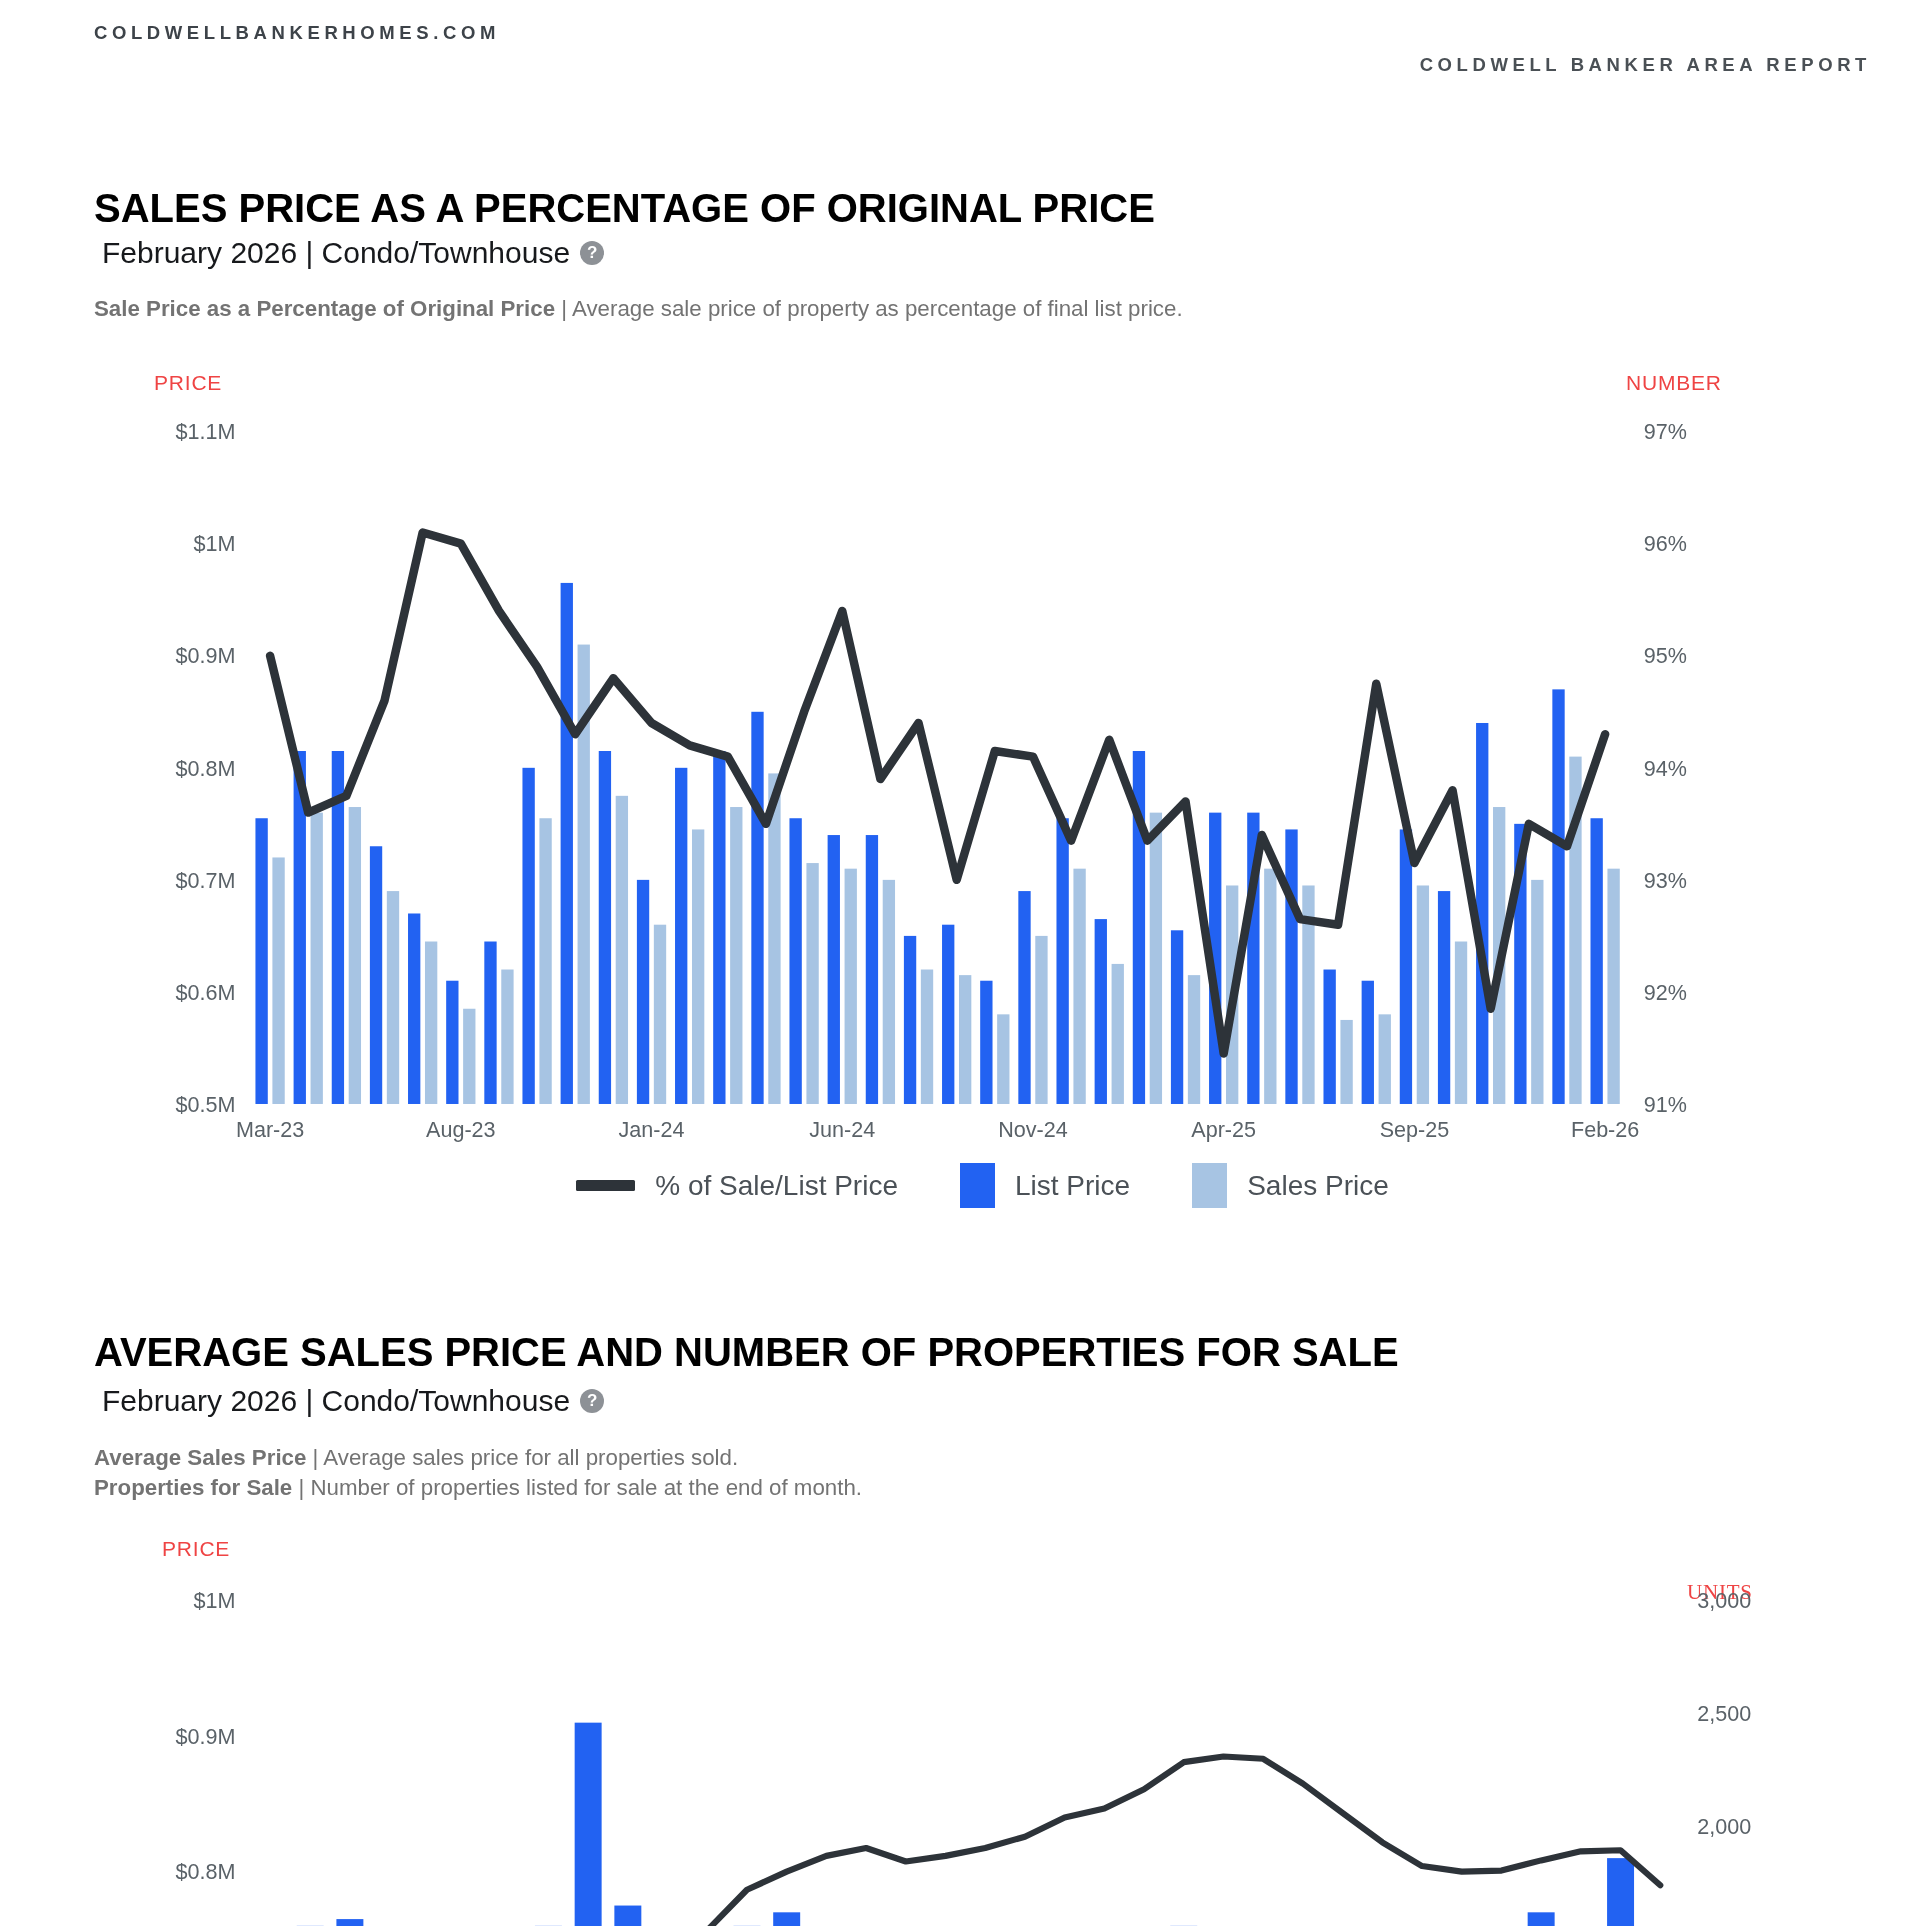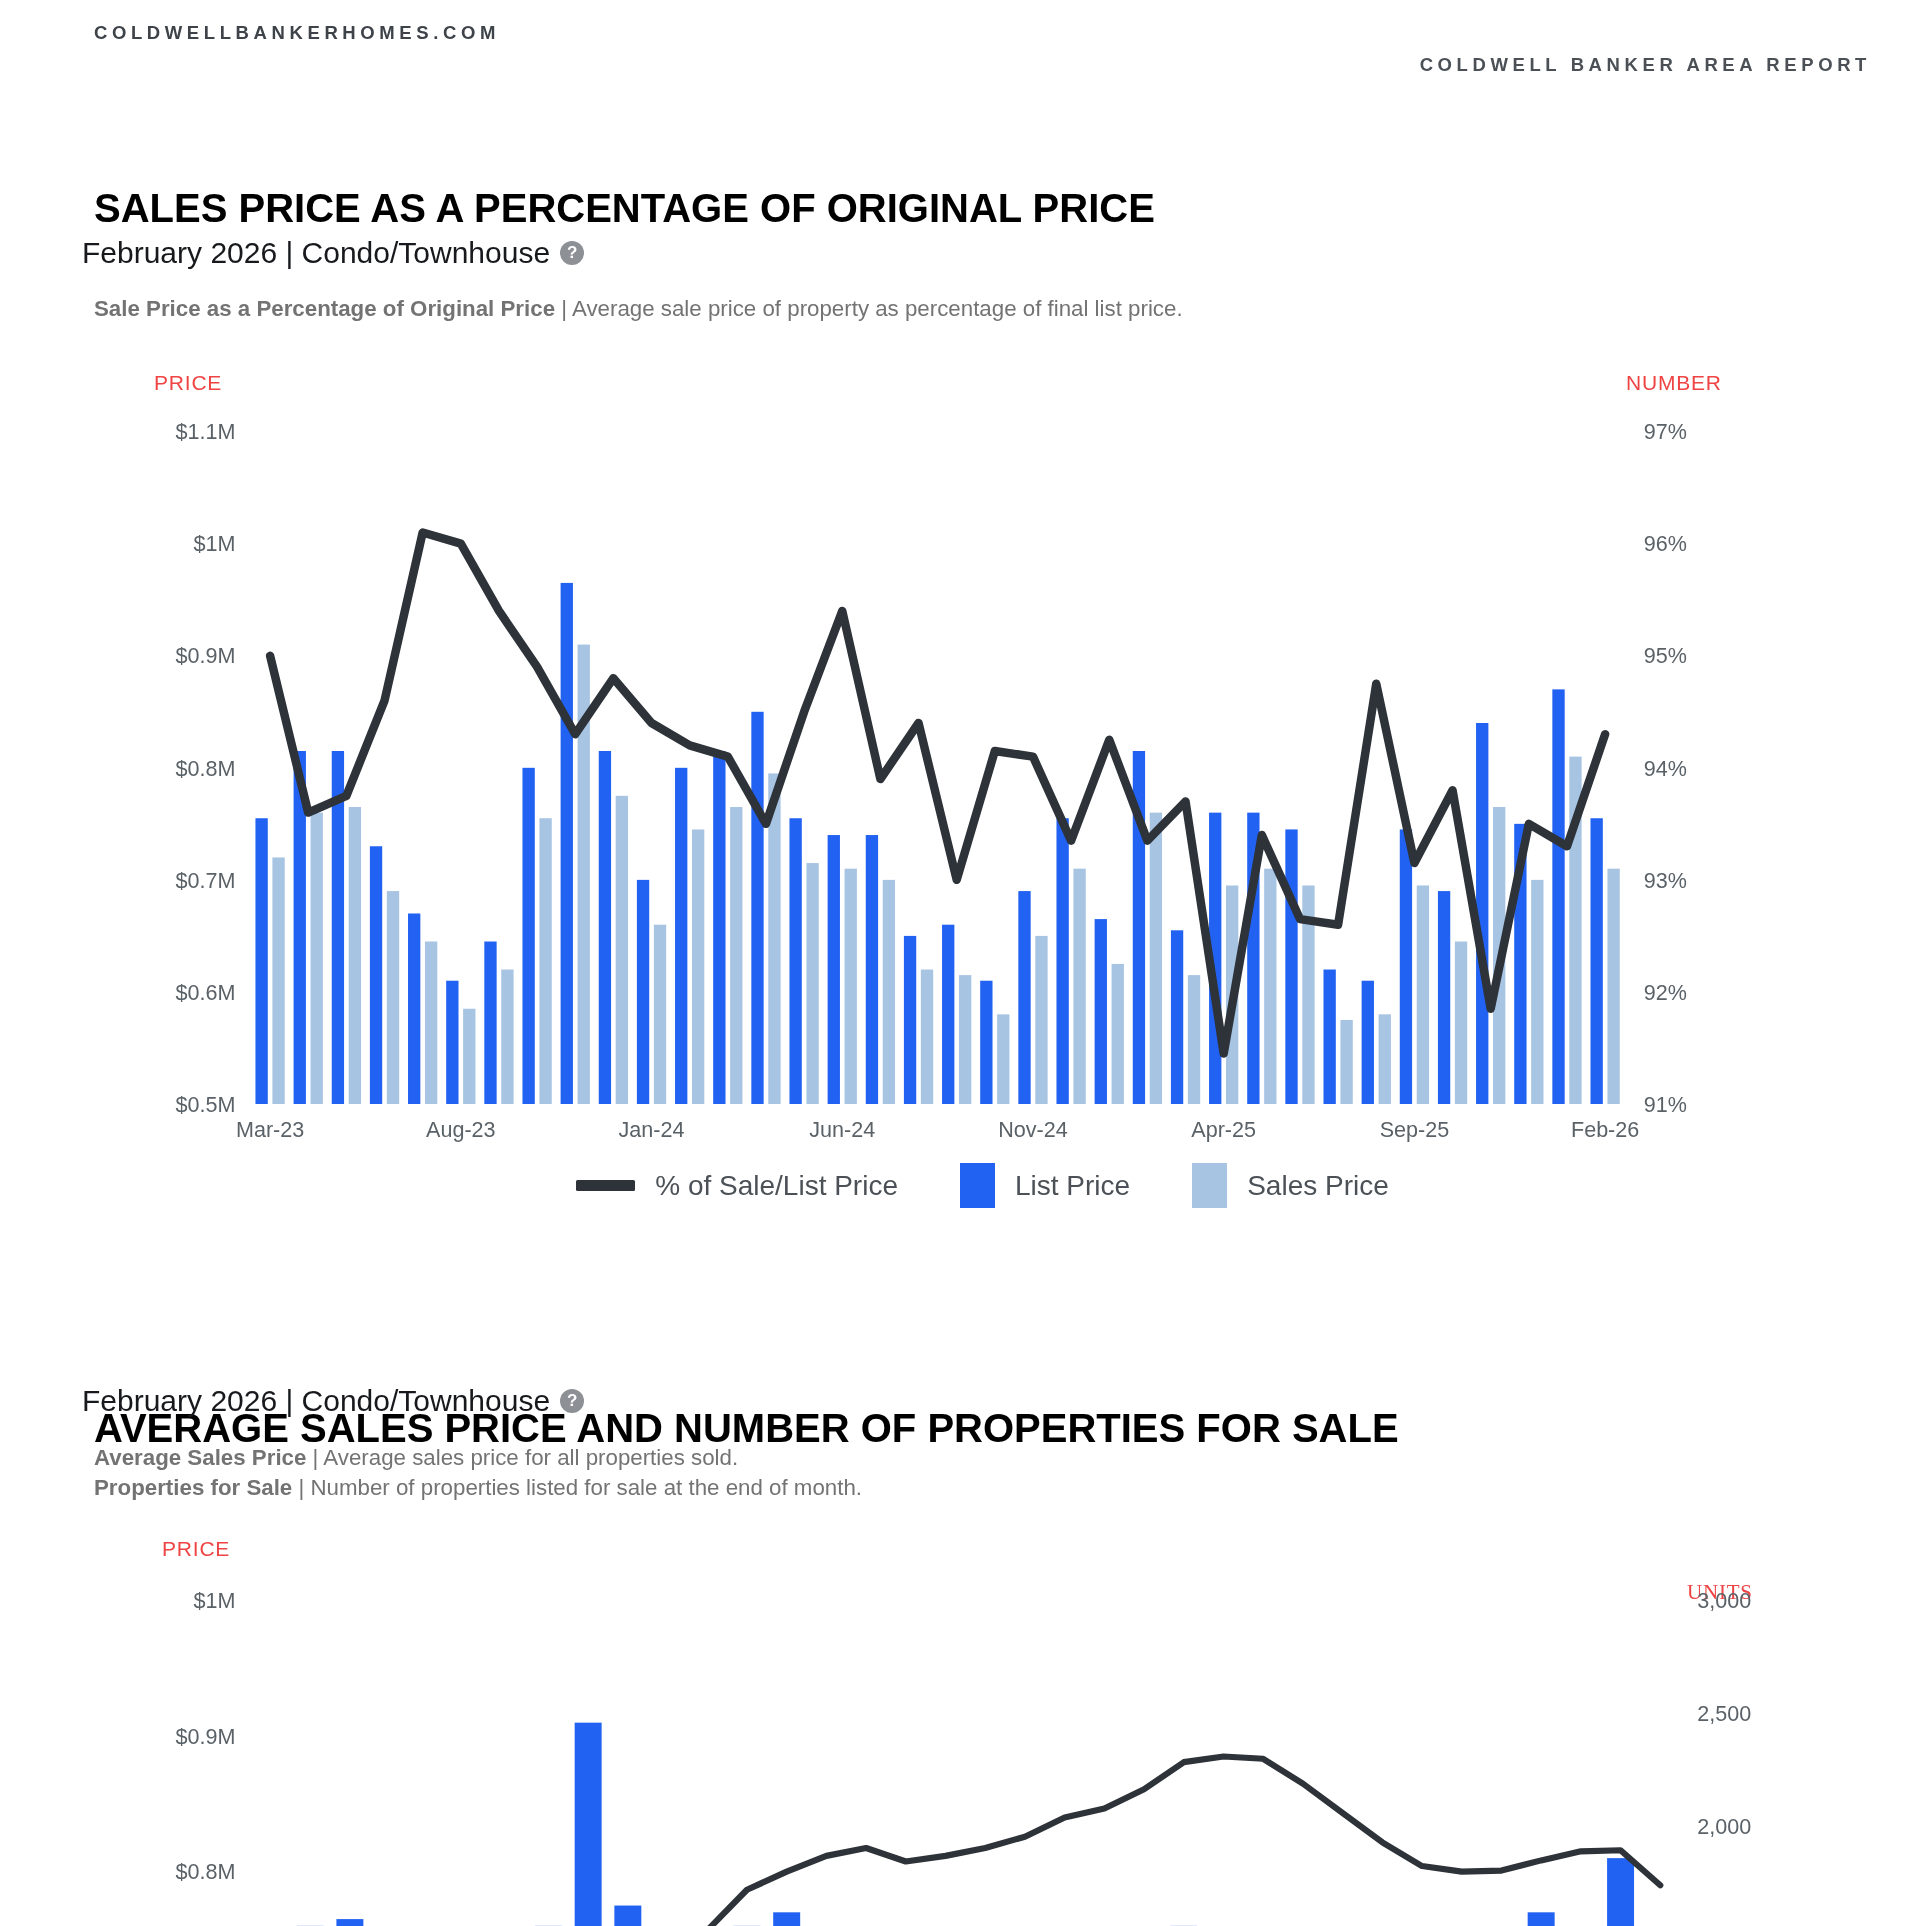--- a/index.html
+++ b/index.html
@@ -2,21 +2,21 @@
 <html style="font-size:6.2px"><head>
 <meta charset="utf-8">
 <style>
   html,body{margin:0;padding:0;background:#ffffff;}
   .page{position:relative;width:1965px;height:2542px;background:#ffffff;overflow:hidden;
         font-family:"Liberation Sans",sans-serif;}
   .hdr{position:absolute;top:22.3px;font-size:18.5px;font-weight:600;letter-spacing:4.6px;color:#3d4349;}
   .hdr.left{left:94px;}
   .hdr.right{right:94px;color:#4a5055;margin-top:32px;}
   .block-title{position:absolute;left:94px;font-size:40px;font-weight:700;color:#000;letter-spacing:0;white-space:nowrap;}
-  .subtitle-row{position:absolute;left:82px;display:flex;align-items:center;gap:10px;text-align:right;}
+  .subtitle-row{position:absolute;left:102px;display:flex;align-items:center;gap:10px;text-align:right;}
   .subtitle{font-size:30px;color:#17191c;white-space:nowrap;}
   .help{width:24px;height:24px;border-radius:50%;background:#8d9196;color:#ffffff;font-size:17px;font-weight:700;
         display:flex;align-items:center;justify-content:center;}
   .desc{position:absolute;left:94px;font-size:22.3px;color:#737373;white-space:nowrap;}
   .desc b{font-weight:700;}
   .axis-hdr{position:absolute;font-size:21px;color:#ef4444;letter-spacing:0.8px;}
   svg.chart{position:absolute;left:0;width:1965px;}
   .legend{position:absolute;left:0;width:1965px;display:flex;justify-content:center;align-items:center;}
   .legend .item{display:flex;align-items:center;gap:20px;}
   .legend .lab{font-size:28px;color:#4b5157;white-space:nowrap;}
@@ -155,21 +155,21 @@
     <div class="item">
       <span class="sw-bar sw-dark" style="background: rgb(34, 98, 242);"></span>
       <span class="lab">List Price</span>
     </div>
     <div class="item">
       <span class="sw-bar sw-light" style="background: rgb(167, 196, 227);"></span>
       <span class="lab">Sales Price</span>
     </div>
   </div>
 
-  <div class="block-title" style="top:1406px;">AVERAGE SALES PRICE AND NUMBER OF PROPERTIES FOR SALE</div>
+  <div class="block-title" style="top:1330px;">AVERAGE SALES PRICE AND NUMBER OF PROPERTIES FOR SALE</div>
 
   <div class="subtitle-row" style="top:1384px;">
     <span class="subtitle">February 2026 | Condo/Townhouse</span>
     <span class="help">?</span>
   </div>
 
   <div class="desc" style="top:1475px;">
     <b>Properties for Sale</b><span> | </span><span>Number of properties listed for sale at the end of month.</span>
   </div>
   <div class="desc" style="top:1445px;">

